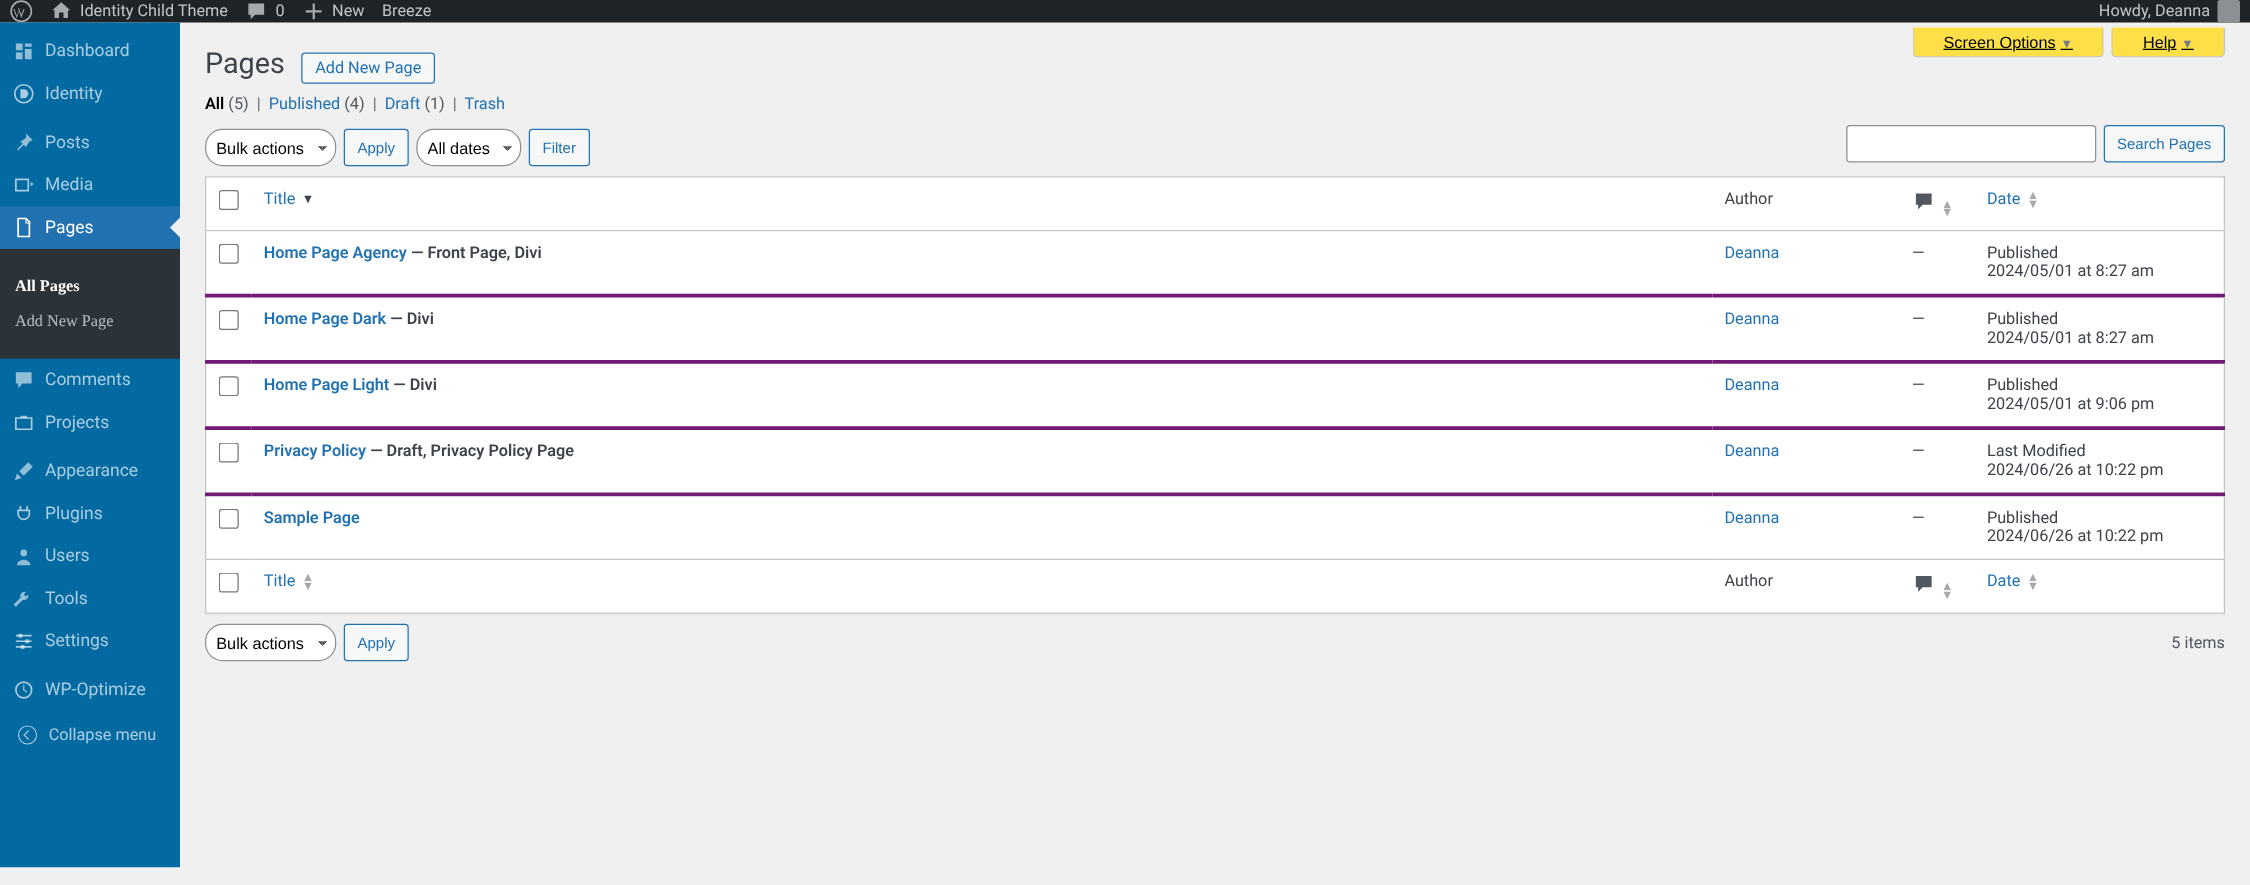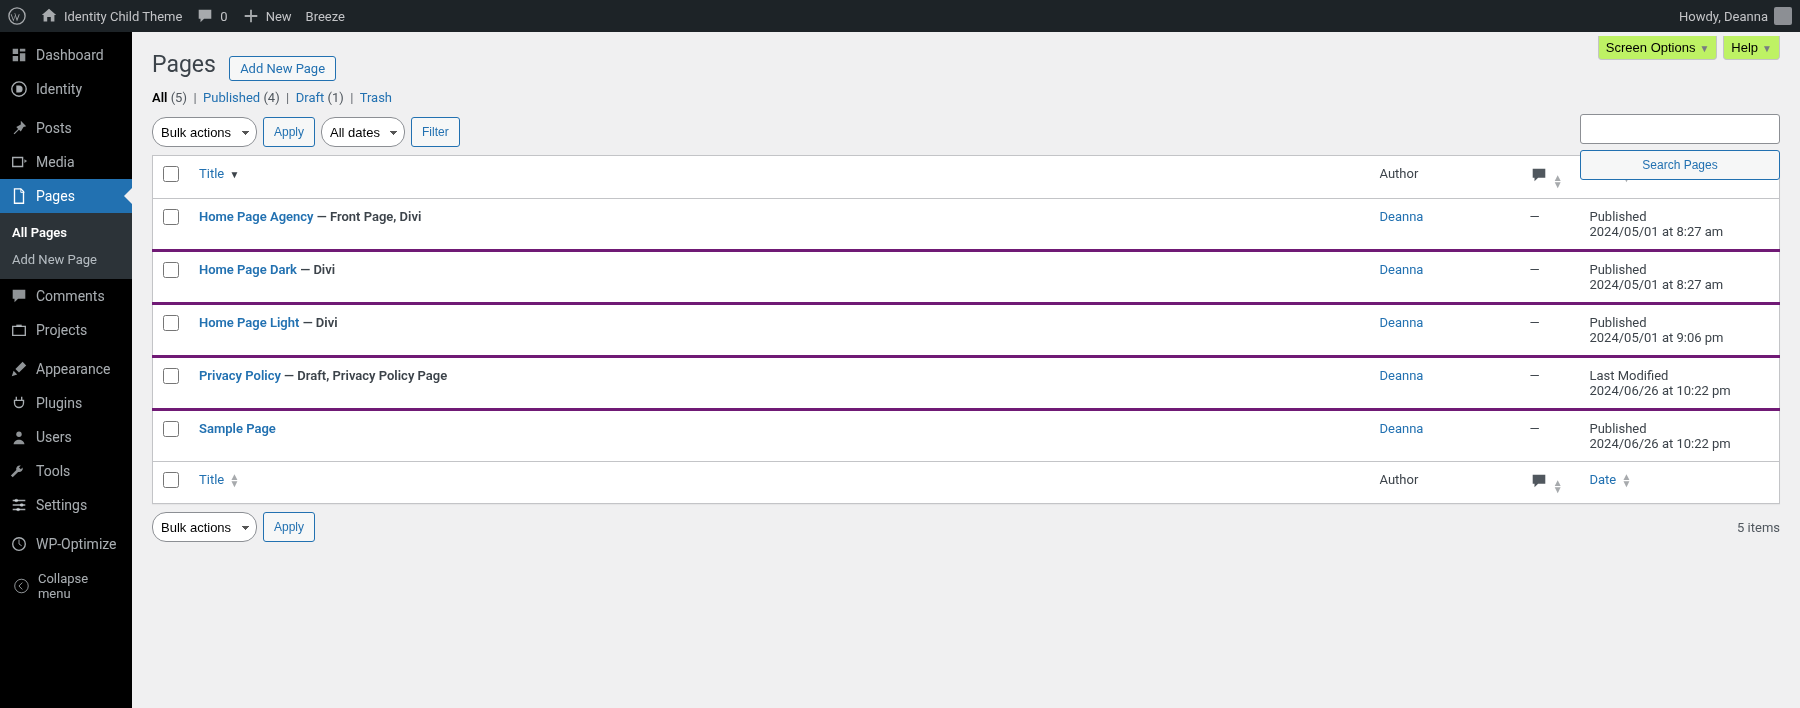--- a/index.html
+++ b/index.html
@@ -1,46 +1,46 @@
 <!DOCTYPE html>
 <html><head>
 <meta charset="utf-8">
 <style>
 * { box-sizing: border-box; margin: 0; padding: 0; }
 body { font-family: -apple-system, BlinkMacSystemFont, "Segoe UI", Roboto, sans-serif; font-size: 13px; color: #3c434a; background: #f0f0f1; width: 1800px; }
-#adminbar { background: #1d2327; color: #c3c4c7; height: 32px; display: flex; align-items: center; padding: 0 8px; justify-content: space-between; }
+#adminbar { background: #1d2327; color: #c3c4c7; height: 18px; display: flex; align-items: center; padding: 0 8px; justify-content: space-between; }
 #adminbar .leftbar, #adminbar .rightbar { display: flex; align-items: center; gap: 14px; }
 #adminbar .baritem { display: flex; align-items: center; gap: 6px; cursor: pointer; font-size: 13px; }
 #adminbar svg { width: 18px; height: 18px; fill: #a7aaad; }
 #adminbar .avatar { width: 18px; height: 18px; background: #8c8f94; border-radius: 2px; display: inline-block; }
 #wrap { display: flex; min-height: 676px; }
-#sidebar { width: 132px; background: #000000; color: #fff; padding-top: 6px; }
+#sidebar { width: 144px; background: #0369a1; color: #fff; padding-top: 6px; }
 #sidebar .item { display: flex; align-items: center; gap: 8px; padding: 8px 10px; color: rgba(240,246,252,.7); cursor: pointer; font-size: 14px; }
 #sidebar .item svg { width: 18px; height: 18px; fill: rgba(240,246,252,.6); }
 #sidebar .item.current { background: #2271b1; color: #fff; position: relative; }
 #sidebar .item.current svg { fill: #fff; }
 #sidebar .item.current::after { content:""; position:absolute; right:0; top:50%; margin-top:-8px; border:8px solid transparent; border-right-color:#f0f0f1; }
-#sidebar .sub { background: #2c3338; padding: 6px 0; }
+#sidebar .sub { background: #2c3338; padding: 16px 0; font-family: Liberation Serif, serif; }
 #sidebar .sub .subitem { padding: 6px 12px; font-size: 13px; color: rgba(240,246,252,.7); cursor: pointer; }
 #sidebar .sub .subitem.current { color: #fff; font-weight: 600; }
 #sidebar .collapse { padding: 10px 13px; color: rgba(240,246,252,.7); cursor: pointer; display:flex; gap:8px; align-items:center; }
 #content { flex: 1; padding: 10px 20px 40px 20px; position:relative; }
 .topright { position:absolute; right:20px; top:4px; display:flex; gap:6px; }
-.tabbtn { background:#bef264; border:1px solid #c3c4c7; border-top:none; padding:4px 7px; font-size:13px; cursor:pointer; border-radius:0 0 4px 4px; }
+.tabbtn { background:#fde047; border:1px solid #c3c4c7; border-top:none; padding:4px 24px; font-size:13px; cursor:pointer; border-radius:0 0 4px 4px;text-decoration:underline; }
 .tabbtn .tri { font-size:10px; color:#787c82; margin-left:4px; }
 h1.title { font-size: 23px; font-weight:400; display:inline-block; margin-right:10px; padding:9px 0 4px 0; }
 .page-title-action { border:1px solid #2271b1; color:#2271b1; background:#f6f7f7; padding:4px 10px; border-radius:3px; font-size:13px; cursor:pointer; vertical-align:middle; }
 .subsubsub { margin:8px 0 12px 0; font-size:13px; color:#646970; }
 .subsubsub a { color:#2271b1; text-decoration:none; }
 .subsubsub .current { color:#000; font-weight:600; }
 .tablenav { display:flex; align-items:center; justify-content:space-between; margin-bottom:8px; }
 .tablenav .actions { display:flex; gap:6px; align-items:center; }
 select.bulk { border:1px solid #8c8f94; border-radius:14px; height:30px; padding:0 24px 0 8px; background:#fff; font-size:13px; appearance:none; background-image: linear-gradient(45deg,transparent 50%,#555 50%),linear-gradient(135deg,#555 50%,transparent 50%); background-position: right 10px top 13px, right 6px top 13px; background-size:4px 4px; background-repeat:no-repeat; }
 .button { border:1px solid #2271b1; color:#2271b1; background:#f6f7f7; padding:0 10px; height:30px; border-radius:3px; font-size:12px; cursor:pointer; }
-.searchbox { position:absolute; right:20px; top:82px; display:flex; gap:6px;flex-direction:column; }
+.searchbox { position:absolute; right:20px; top:82px; display:flex; gap:6px; }
 .searchbox input { border:1px solid #8c8f94; border-radius:3px; height:30px; width:200px; padding:0 8px; }
 .count { font-size:13px; color:#50575e; }
 table.list { width:100%; border:1px solid #c3c4c7; border-collapse:collapse; background:#fff; box-shadow:0 1px 1px rgba(0,0,0,.04); }
 table.list th, table.list td { text-align:left; padding:10px 10px; font-size:13px; vertical-align:top; }
 table.list thead th, table.list tfoot th { font-weight:400; border-bottom:1px solid #c3c4c7; }
 table.list tfoot th { border-bottom:none; border-top:1px solid #c3c4c7; }
 table.list tbody tr { border-bottom:3px solid #701a75; }
 table.list tbody tr:last-child { border-bottom:none; }
 th.cb,td.cb { width:30px; }
 th.col-author,td.col-author { width:150px; }

